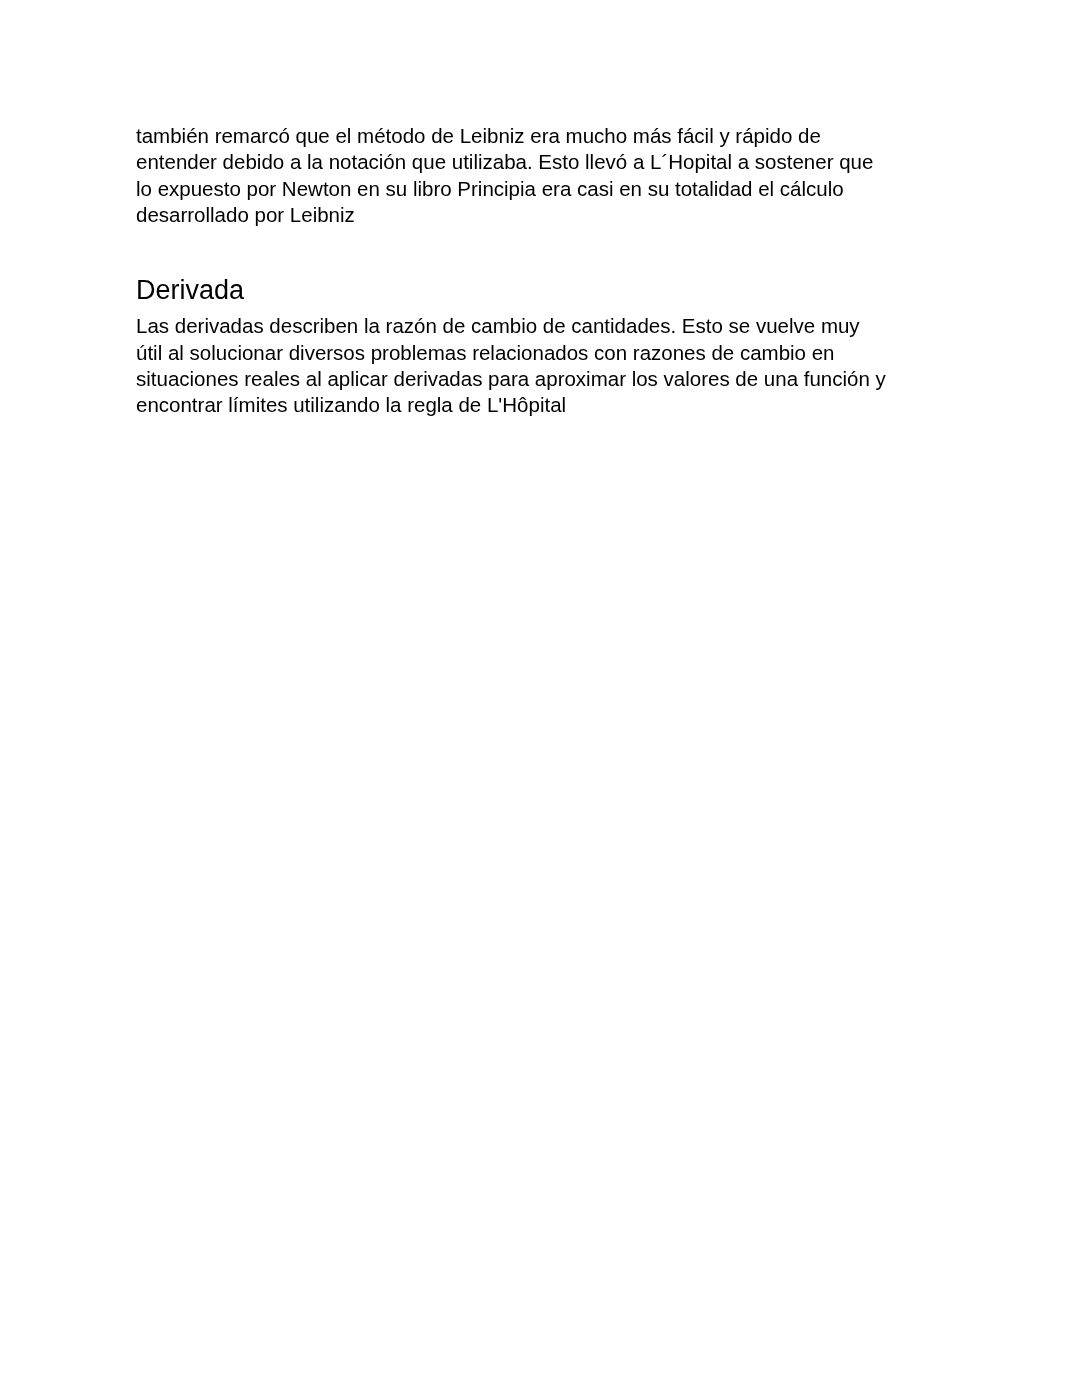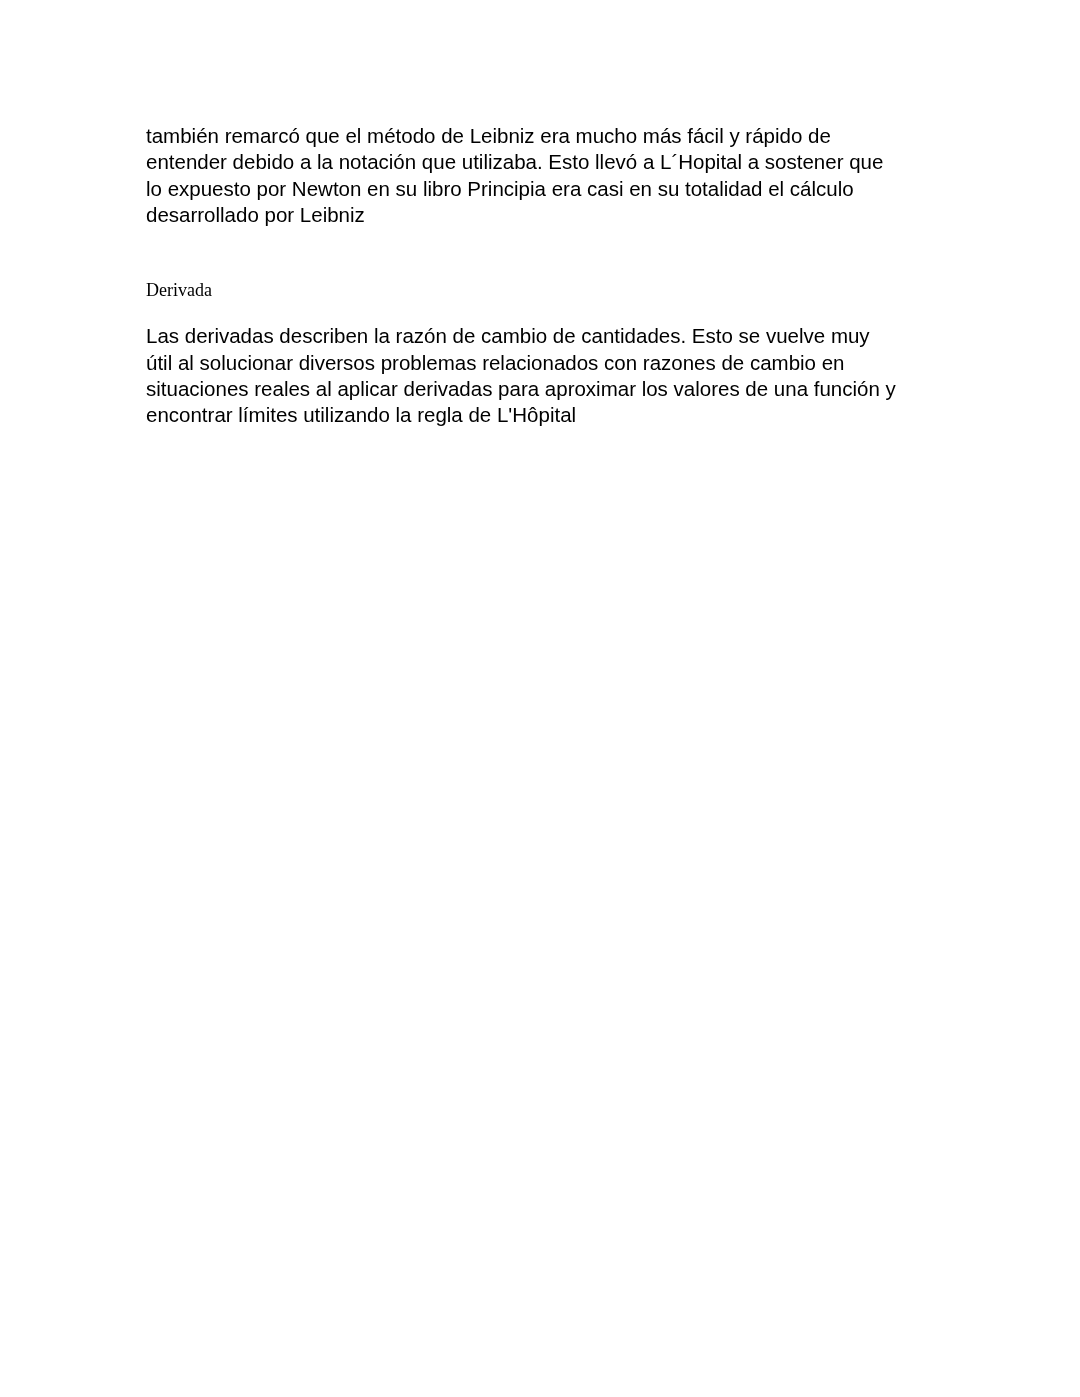--- a/index.html
+++ b/index.html
@@ -10,41 +10,40 @@
     body {
       width: 1080px;
       height: 1397px;
       position: relative;
       overflow: hidden;
       font-family: "Liberation Sans", sans-serif;
       color: #000000;
     }
     .page {
       position: absolute;
-      left: 146px;
+      left: 136px;
       top: 123px;
       width: 790px;
     }
     .para {
       margin: 0;
       font-size: 20.5px;
       line-height: 26.3px;
       white-space: pre-line;
     }
     .p1 { }
     .heading {
       margin: 0;
       margin-top: 49px;
-      font-size: 18px;
+      font-size: 27px;
       line-height: 26.3px;
       font-weight: normal;
-      font-family: Liberation Serif, serif;
     }
     .p2 { margin-top: 13px; }
-    .p3 { margin-top: 20px; }
+    .p3 { margin-top: 10px; }
   </style>
 </head>
 <body>
 
 <div class="page">
   <p class="para p1">también remarcó que el método de Leibniz era mucho más fácil y rápido de
 entender debido a la notación que utilizaba. Esto llevó a L´Hopital a sostener que
 lo expuesto por Newton en su libro Principia era casi en su totalidad el cálculo
 desarrollado por Leibniz</p>
 

